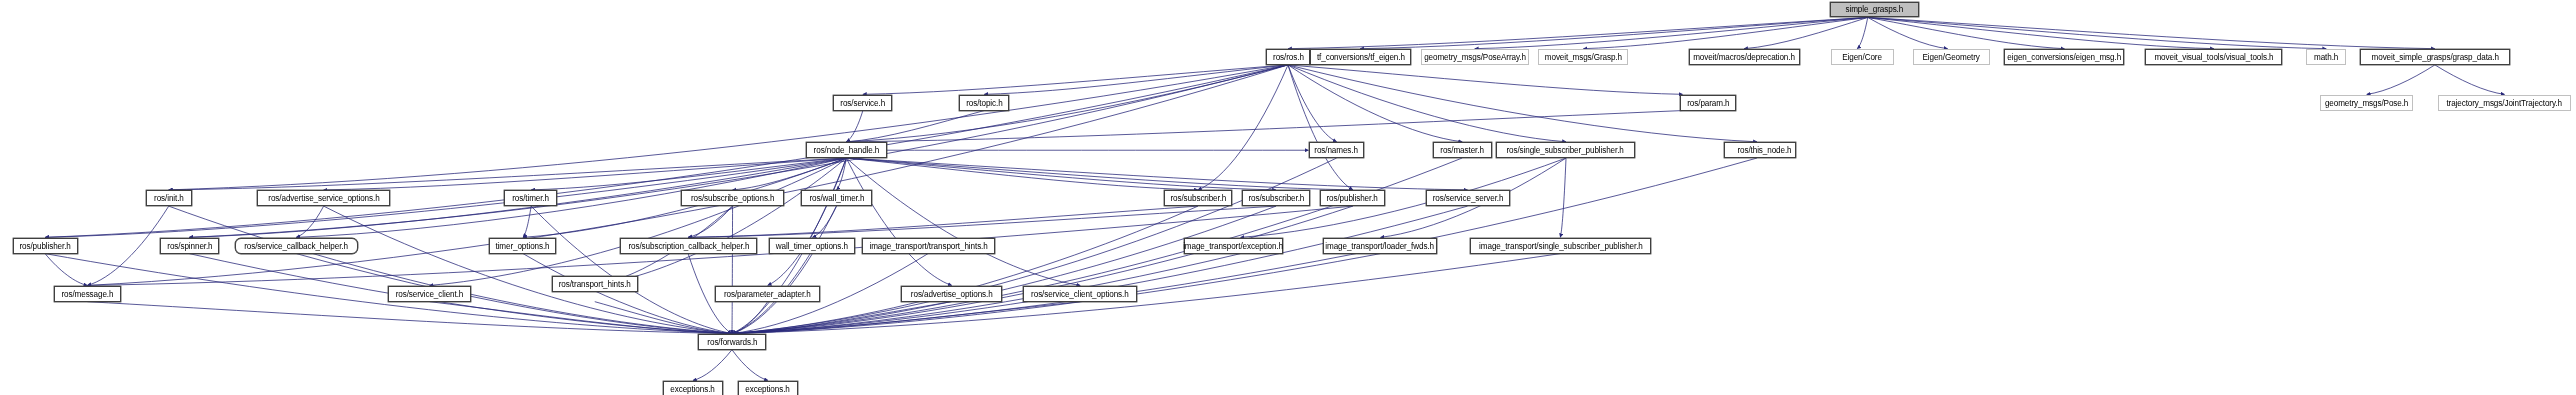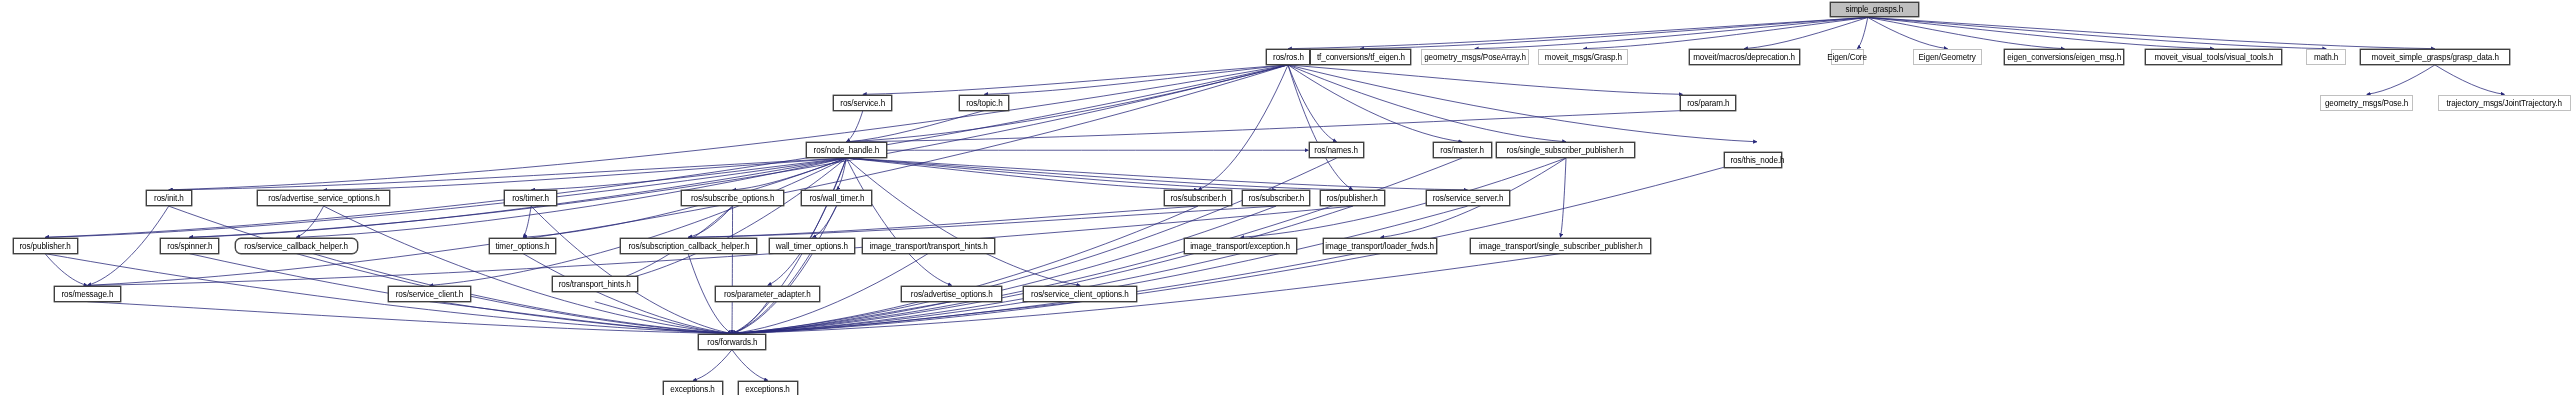--- a/index.html
+++ b/index.html
@@ -176,24 +176,24 @@
       </div>
       <div class="node faint" style="left: 1421px; top: 49px; width: 108px;">
         <span class="lbl">geometry_msgs/PoseArray.h</span>
       </div>
       <div class="node faint" style="left: 1538px; top: 49px; width: 90px;">
         <span class="lbl">moveit_msgs/Grasp.h</span>
       </div>
       <div class="node strong" style="left: 1689px; top: 49px; width: 111px;">
         <span class="lbl">moveit/macros/deprecation.h</span>
       </div>
-      <div class="node faint" style="left: 1831px; top: 49px; width: 33px;">
+      <div class="node faint" style="left: 1831px; top: 49px; width: 63px;">
         <span class="lbl">Eigen/Core</span>
       </div>
-      <div class="node faint" style="left: 1913px; top: 49px; width: 69px;">
+      <div class="node faint" style="left: 1913px; top: 49px; width: 77px;">
         <span class="lbl">Eigen/Geometry</span>
       </div>
       <div class="node strong" style="left: 2004px; top: 49px; width: 120px;">
         <span class="lbl">eigen_conversions/eigen_msg.h</span>
       </div>
       <div class="node strong" style="left: 2145px; top: 49px; width: 137px;">
         <span class="lbl">moveit_visual_tools/visual_tools.h</span>
       </div>
       <div class="node faint" style="left: 2306px; top: 49px; width: 40px;">
         <span class="lbl">math.h</span>
@@ -221,21 +221,21 @@
       </div>
       <div class="node strong" style="left: 1309px; top: 142px; width: 55px;">
         <span class="lbl">ros/names.h</span>
       </div>
       <div class="node strong" style="left: 1433px; top: 142px; width: 59px;">
         <span class="lbl">ros/master.h</span>
       </div>
       <div class="node strong" style="left: 1496px; top: 142px; width: 139px;">
         <span class="lbl">ros/single_subscriber_publisher.h</span>
       </div>
-      <div class="node strong" style="left: 1724px; top: 152px; width: 58px; padding-left: 8px;">
+      <div class="node strong" style="left: 1724px; top: 142px; width: 72px; padding-left: 8px;">
         <span class="lbl">ros/this_node.h</span>
       </div>
       <div class="node strong" style="left: 146px; top: 190px; width: 46px;">
         <span class="lbl">ros/init.h</span>
       </div>
       <div class="node strong" style="left: 257px; top: 190px; width: 133px;">
         <span class="lbl">ros/advertise_service_options.h</span>
       </div>
       <div class="node strong" style="left: 504px; top: 190px; width: 53px;">
         <span class="lbl">ros/timer.h</span>
@@ -272,21 +272,21 @@
       </div>
       <div class="node strong" style="left: 620px; top: 238px; width: 137px;">
         <span class="lbl">ros/subscription_callback_helper.h</span>
       </div>
       <div class="node strong" style="left: 769px; top: 238px; width: 86px;">
         <span class="lbl">wall_timer_options.h</span>
       </div>
       <div class="node strong" style="left: 862px; top: 238px; width: 133px;">
         <span class="lbl">image_transport/transport_hints.h</span>
       </div>
-      <div class="node strong" style="left: 1184px; top: 238px; width: 113px;">
+      <div class="node strong" style="left: 1184px; top: 238px; width: 99px;">
         <span class="lbl">image_transport/exception.h</span>
       </div>
       <div class="node strong" style="left: 1323px; top: 238px; width: 114px;">
         <span class="lbl">image_transport/loader_fwds.h</span>
       </div>
       <div class="node strong" style="left: 1470px; top: 238px; width: 181px;">
         <span class="lbl">image_transport/single_subscriber_publisher.h</span>
       </div>
       <div class="node strong" style="left: 54px; top: 286px; width: 67px;">
         <span class="lbl">ros/message.h</span>

